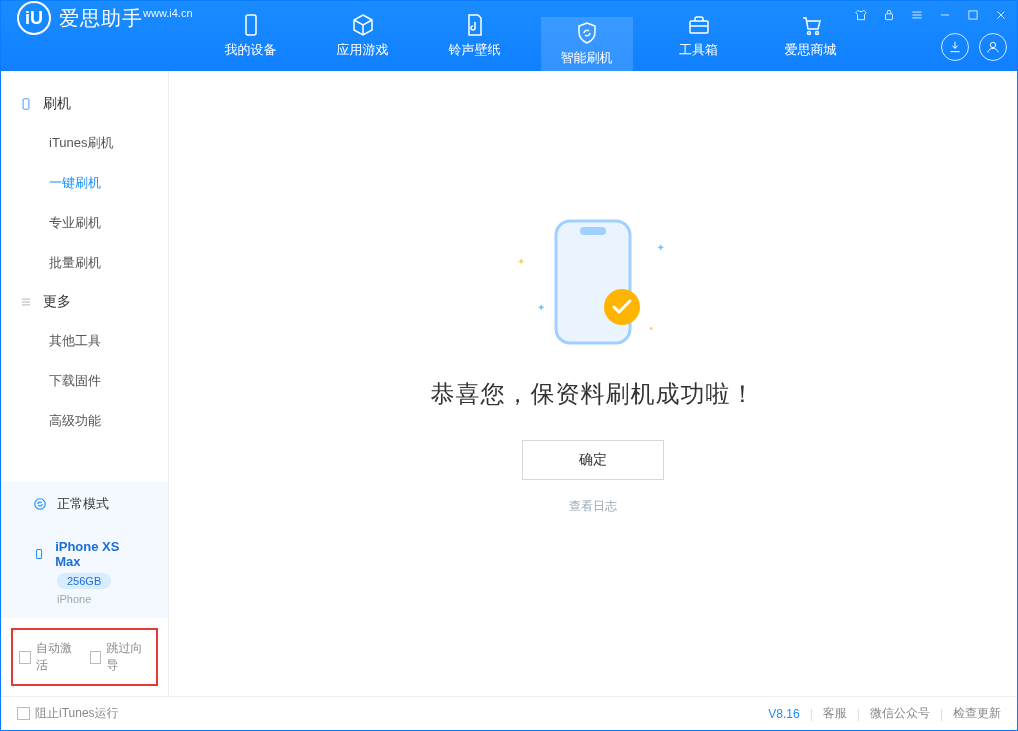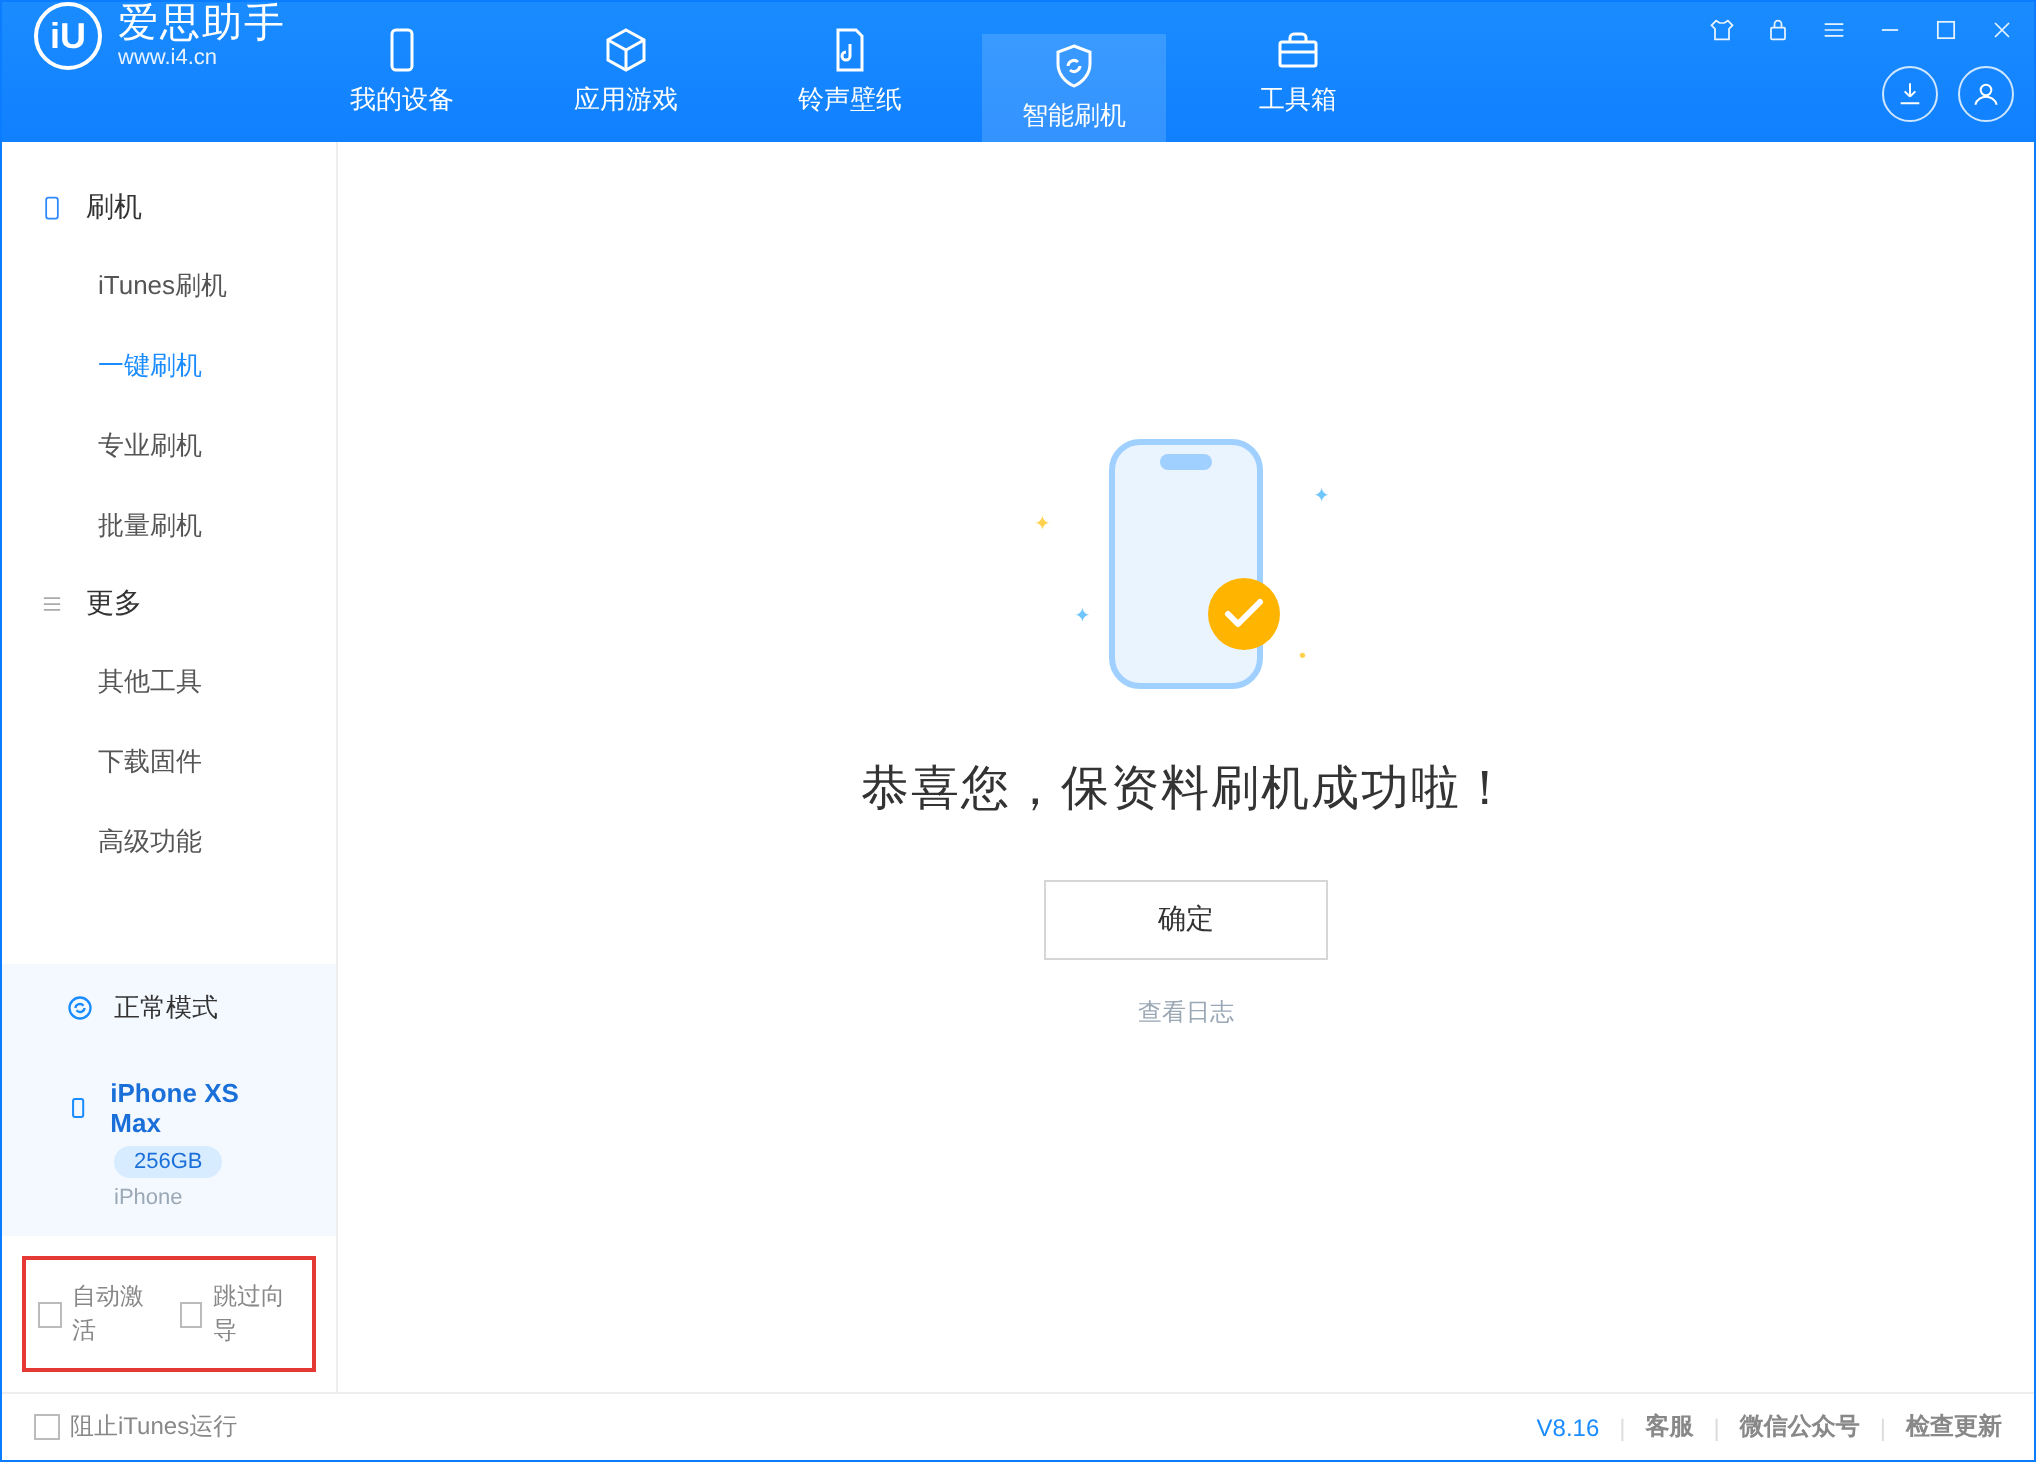--- a/index.html
+++ b/index.html
@@ -3,21 +3,21 @@
 <meta charset="utf-8">
 <style>
 * { margin: 0; padding: 0; box-sizing: border-box; font-family: "Microsoft YaHei", Arial, sans-serif; }
 body { background: #f0f0f0; display: flex; justify-content: center; align-items: flex-start; padding: 0; }
 .window { width: 1018px; height: 731px; background: #fff; border: 1px solid #0a7cff; display: flex; flex-direction: column; overflow: hidden; }
 
 
 .header { height: 70px; background: linear-gradient(180deg,#1a8cff 0%,#1080ff 100%); display: flex; align-items: flex-start; color: #fff; position: relative; }
 .brand { display: flex; align-items: center; margin: 0 12px 0 16px; }
 .brand-logo { width: 34px; height: 34px; border: 2.5px solid #fff; border-radius: 50%; display: flex; align-items: center; justify-content: center; font-weight: bold; font-size: 18px; margin-right: 8px; }
-.brand-text { display: flex; flex-direction: column; line-height: 1.1; }
+.brand-text { display: flex; flex-direction: row; line-height: 1.1; }
 .brand-title { font-size: 20px; font-weight: 500; letter-spacing: 1px; }
 .brand-sub { font-size: 11px; opacity: .9; }
 
 .tabs { display: flex; align-self: stretch; gap: 20px; }
 .tab { width: 92px; display: flex; flex-direction: column; align-items: center; justify-content: center; cursor: pointer; font-size: 13px; gap: 4px; }
 .tab.active { background: rgba(255,255,255,.15); margin-top: 16px; }
 .tab-icon { width: 24px; height: 24px; display: flex; align-items: center; justify-content: center; }
 .tab-icon svg { width: 24px; height: 24px; fill: none; stroke: #fff; stroke-width: 1.5; }
 
 .win-controls { position: absolute; top: 6px; right: 8px; display: flex; gap: 12px; align-items: center; }
@@ -55,21 +55,21 @@
 .phone-ill { position: relative; width: 180px; height: 140px; display:flex; align-items:center; justify-content:center; margin-bottom: 26px;}
 .spark { position:absolute; font-size:10px; }
 .success-title { font-size: 24px; color: #333; margin-bottom: 30px; letter-spacing: 1px;}
 .ok-btn { border: 1px solid #d6d6d6; background:#fff; padding: 10px 56px; font-size: 14px; color:#333; cursor:pointer; margin-bottom: 18px;}
 .log-link { font-size: 12px; color: #9aa7b5; cursor:pointer; text-decoration: underline; text-decoration-color: transparent;}
 
 
 .footer { height: 34px; border-top: 1px solid #eee; display: flex; align-items: center; padding: 0 16px; font-size: 12px; color: #888; }
 .footer .spacer { flex:1; }
 .footer .sep { color:#ddd; margin:0 10px;}
-.footer .flink { cursor:pointer;font-weight:bold; }
+.footer .flink { cursor:pointer; }
 .footer .ver { color:#1a8cff; }
 </style>
 </head>
 <body>
 
 <div class="window">
 
   <div class="header">
     <div class="brand">
       <div class="brand-logo">iU</div>
@@ -116,20 +116,30 @@
         <span>智能刷机</span>
       </div>
       <div class="tab">
         <span class="tab-icon">
             <svg viewBox="0 0 24 24">
               <rect x="3" y="8" width="18" height="12" rx="1"></rect>
               <path d="M8 8V6a2 2 0 0 1 2-2h4a2 2 0 0 1 2 2v2M3 13h18"></path>
             </svg>
           </span>
         <span>工具箱</span>
+      </div>
+      <div class="tab">
+        <span class="tab-icon">
+            <svg viewBox="0 0 24 24">
+              <path d="M4 5h3l2 11h10l2-8H7"></path>
+              <circle cx="10" cy="20" r="1.5"></circle>
+              <circle cx="18" cy="20" r="1.5"></circle>
+            </svg>
+          </span>
+        <span>爱思商城</span>
       </div>
     </div>
 
     <div class="win-controls">
       <span class="win-btn">
           <svg viewBox="0 0 24 24">
             <path d="M7 4l-4 4 3 3v9h12v-9l3-3-4-4-3 2h-4z"></path>
           </svg>
         </span>
       <span class="win-btn">

